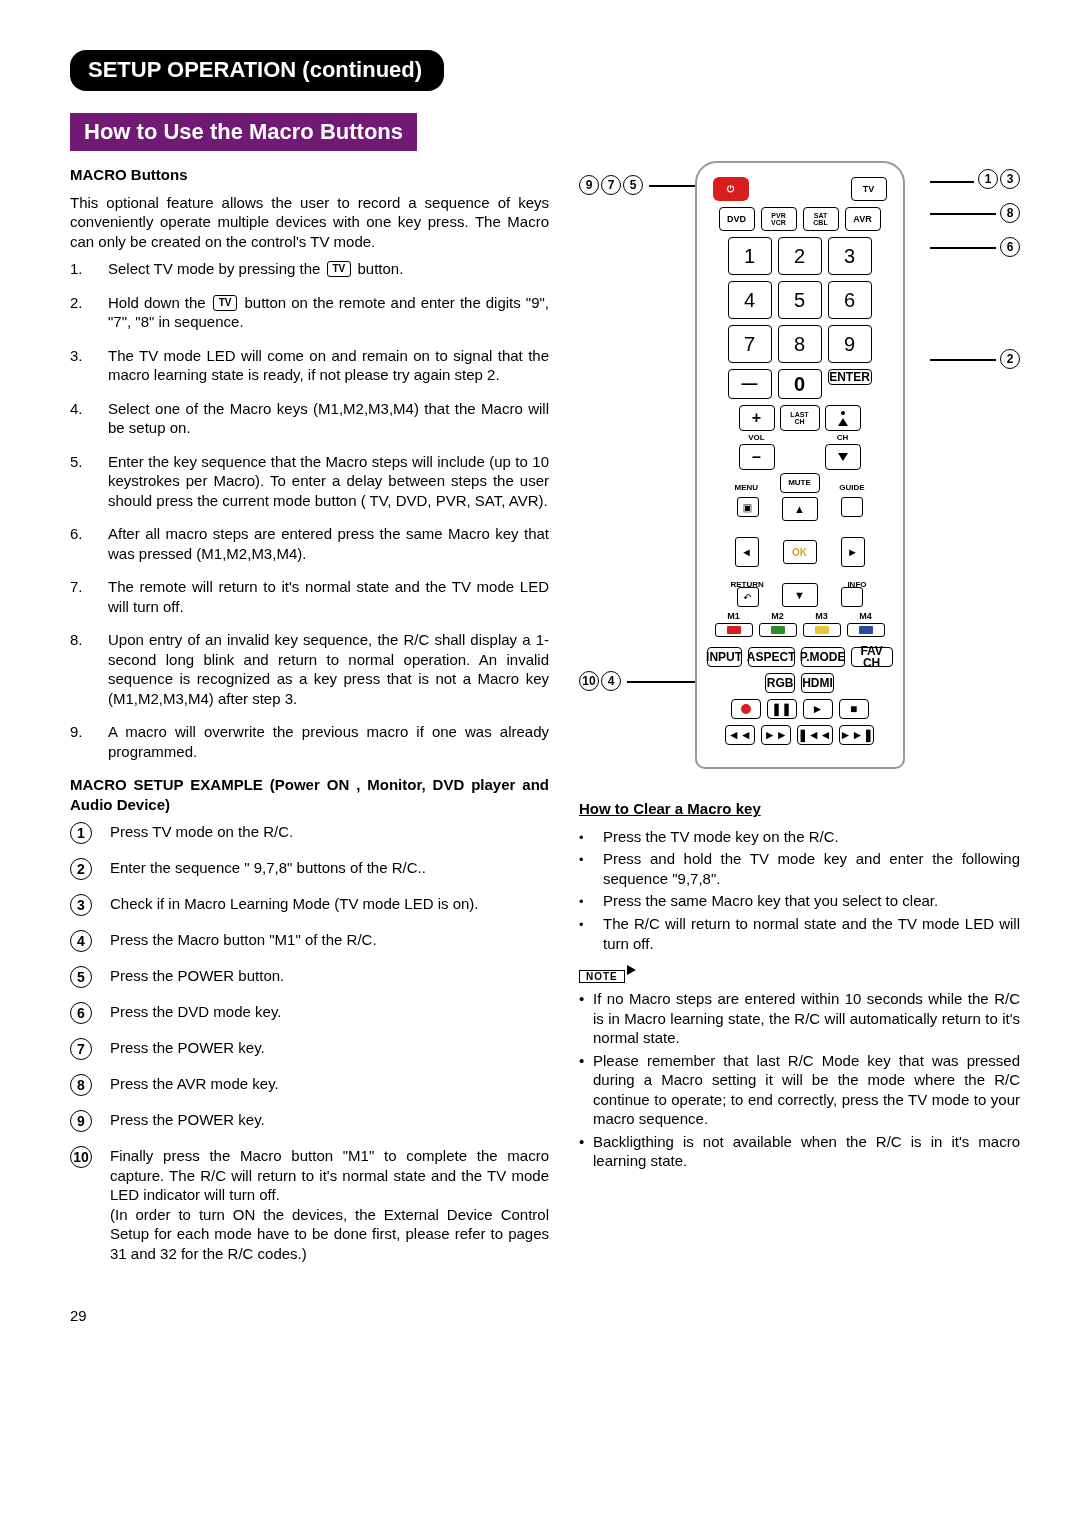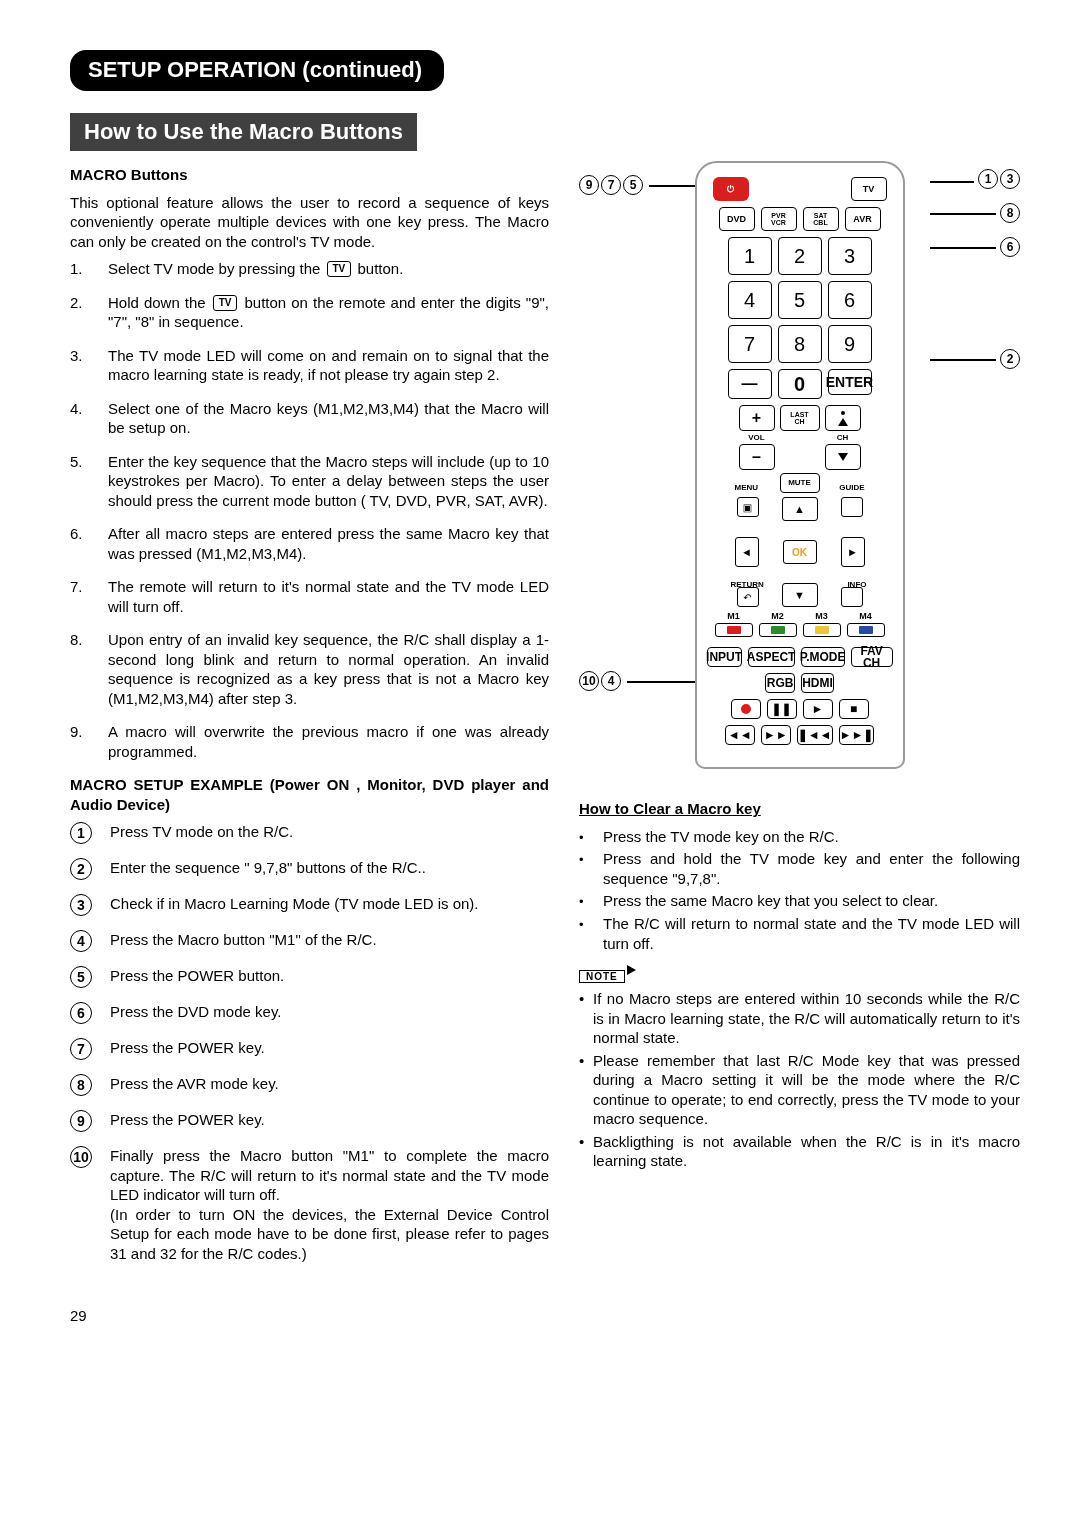--- a/index.html
+++ b/index.html
@@ -17,21 +17,21 @@
     background: #000;
     color: #fff;
     font-weight: bold;
     font-size: 22px;
     padding: 7px 22px 8px 18px;
     border-radius: 16px;
     margin-bottom: 22px;
   }
   .sub-header {
     display: inline-block;
-    background: #404040;
+    background: #701a75;
     color: #fff;
     font-weight: bold;
     font-size: 22px;
     padding: 6px 14px;
     margin-bottom: 10px;
   }
   .cols { display: flex; gap: 30px; }
   .left { flex: 1 1 50%; }
   .right { flex: 1 1 46%; }
   .bold { font-weight: bold; }
@@ -311,21 +311,21 @@
             <div class="rbtn big">6</div>
           </div>
         <div class="rrow">
             <div class="rbtn big">7</div>
             <div class="rbtn big">8</div>
             <div class="rbtn big">9</div>
           </div>
         <div class="rrow">
             <div class="rbtn wide" style="height:30px;font-size:16px;">—</div>
             <div class="rbtn wide" style="height:30px;font-size:20px;">0</div>
-            <div class="rbtn wide" style="height:26px;font-size:14px;">ENTER</div>
+            <div class="rbtn wide" style="height:16px;font-size:12px;">ENTER</div>
           </div>
 
         <div class="vol-ch">
           <div class="volcol">
             <div class="rbtn" style="height:26px;font-size:16px;">+</div>
             <span class="tiny">VOL</span>
             <div class="rbtn" style="height:26px;font-size:16px;">–</div>
           </div>
           <div class="midcol">
             <div class="rbtn" style="height:26px;white-space:pre;font-size:7px;">LAST

